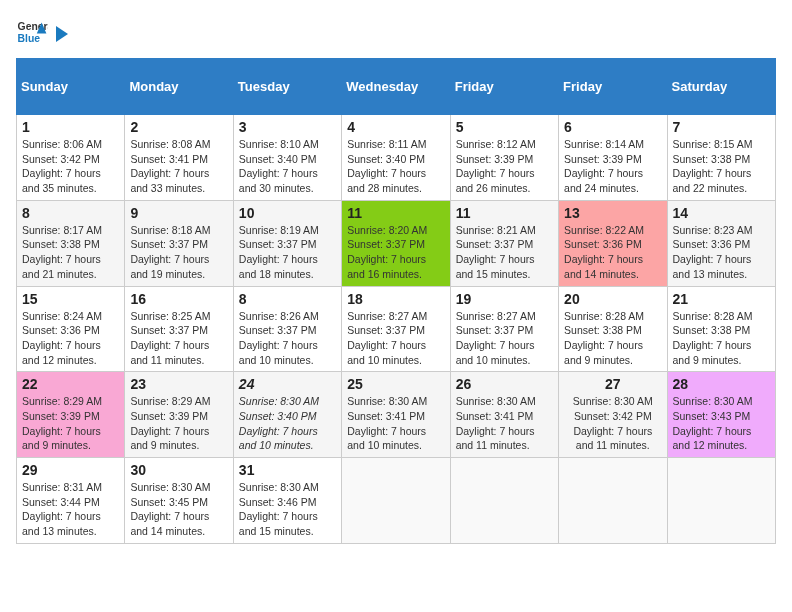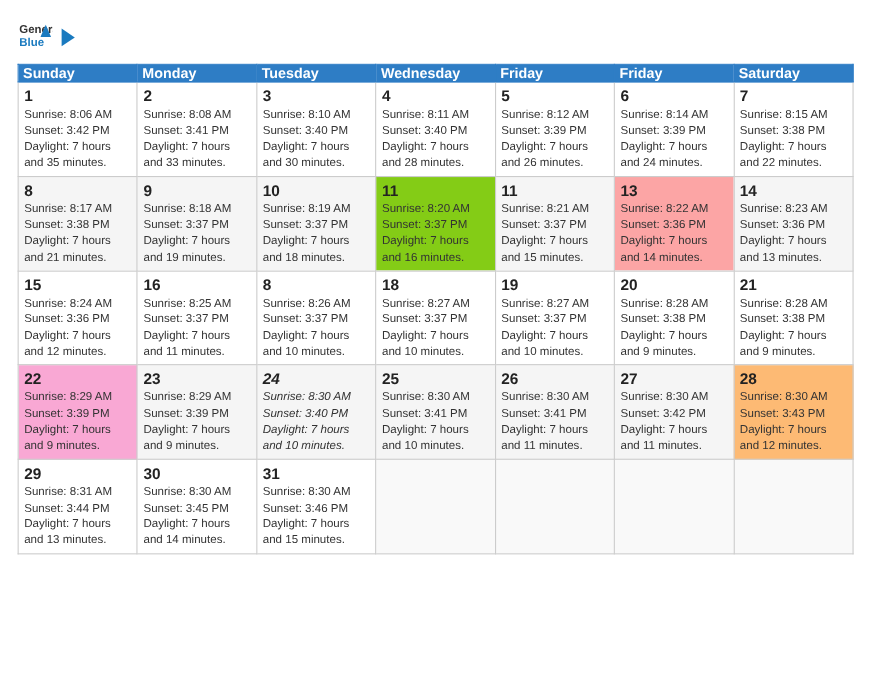--- a/index.html
+++ b/index.html
@@ -38,21 +38,21 @@
       color: #444;
     }
     .calendar {
       width: 100%;
       border-collapse: collapse;
       font-size: 11px;
     }
     .calendar th {
       background-color: #2e7dc5;
       color: #fff;
-      padding: 0 4px;
+      padding: 20px 4px;
       text-align: left;
       font-size: 13px;
       font-weight: bold;
       border: 1px solid #2e7dc5;
     }
     .calendar td {
       vertical-align: top;
       border: 1px solid #ccc;
       padding: 4px 5px;
       width: calc(100% / 7);
@@ -221,25 +221,25 @@
           <div class="day-info">Sunrise: 8:30 AM<br>Sunset: 3:40 PM<br>Daylight: 7 hours and 10 minutes.</div>
         </td>
         <td style="background: rgb(245, 245, 245);">
           <span class="day-number">25</span>
           <div class="day-info">Sunrise: 8:30 AM<br>Sunset: 3:41 PM<br>Daylight: 7 hours and 10 minutes.</div>
         </td>
         <td style="background: rgb(245, 245, 245);">
           <span class="day-number">26</span>
           <div class="day-info">Sunrise: 8:30 AM<br>Sunset: 3:41 PM<br>Daylight: 7 hours and 11 minutes.</div>
         </td>
-        <td style="background: rgb(245, 245, 245);">
+        <td style="background: rgb(245, 245, 245); text-align: center;">
           <span class="day-number">27</span>
           <div class="day-info">Sunrise: 8:30 AM<br>Sunset: 3:42 PM<br>Daylight: 7 hours and 11 minutes.</div>
         </td>
-        <td style="background: #fdba74;">
+        <td style="background: #f0abfc;">
           <span class="day-number">28</span>
           <div class="day-info">Sunrise: 8:30 AM<br>Sunset: 3:43 PM<br>Daylight: 7 hours and 12 minutes.</div>
         </td>
       </tr>
       <tr>
         <td>
           <span class="day-number">29</span>
           <div class="day-info">Sunrise: 8:31 AM<br>Sunset: 3:44 PM<br>Daylight: 7 hours and 13 minutes.</div>
         </td>
         <td>

